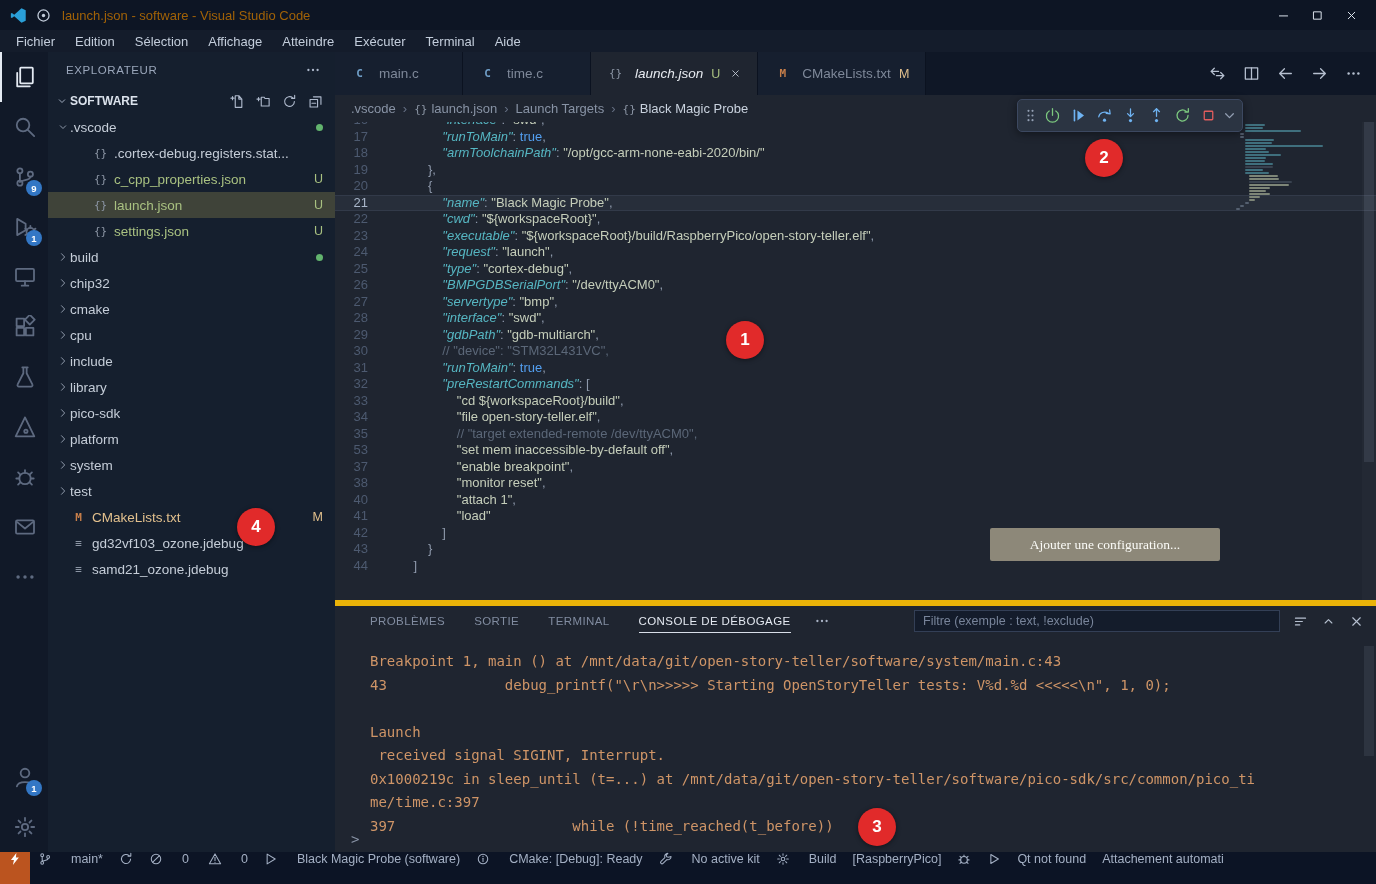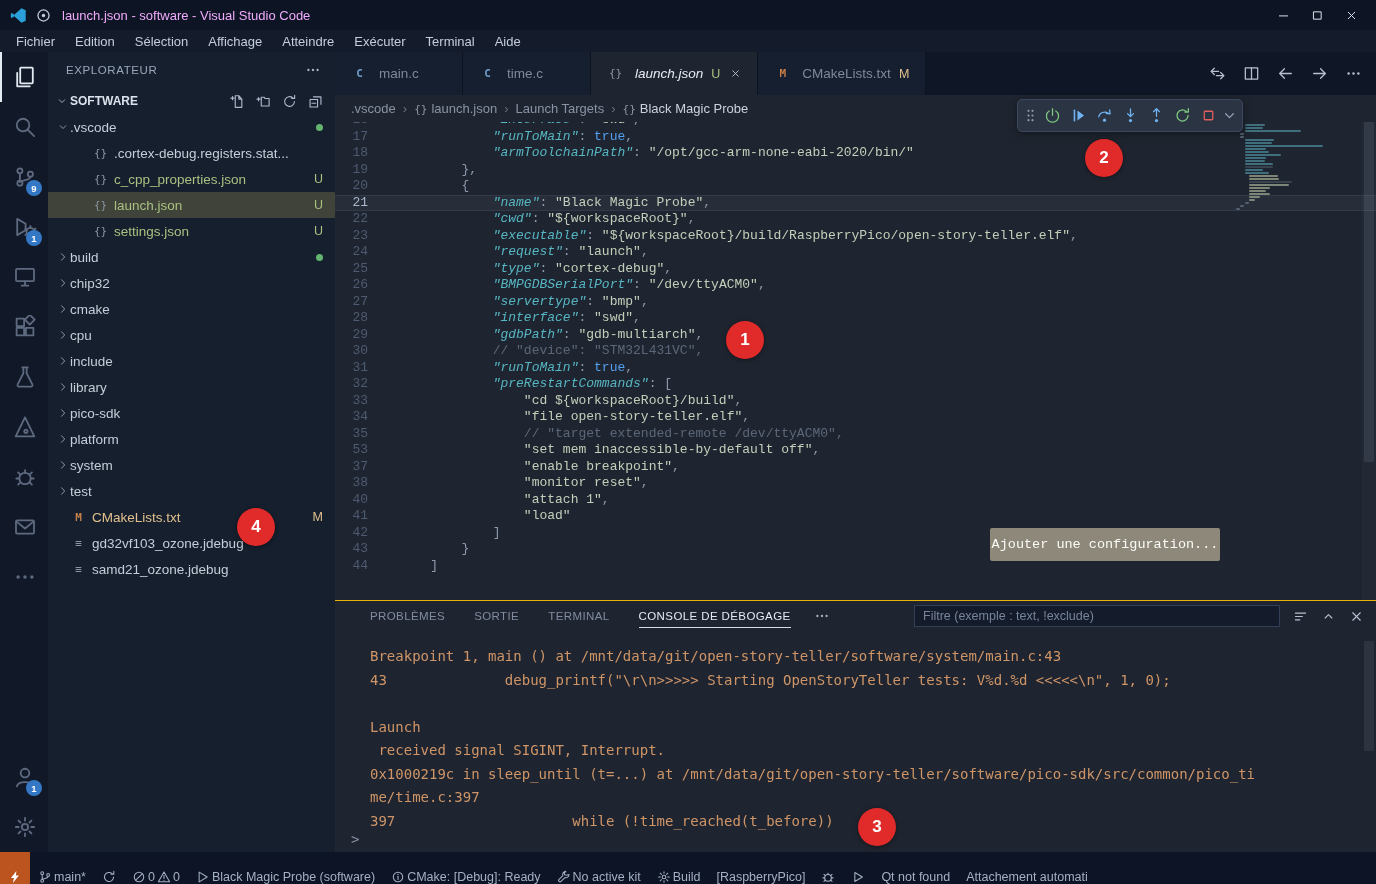--- a/index.html
+++ b/index.html
@@ -1,21 +1,21 @@
 <!DOCTYPE html>
 <html><head>
 <meta charset="utf-8">
 <style>
   *{margin:0;padding:0;box-sizing:border-box}
   html,body{width:1376px;height:884px;overflow:hidden}
   body{position:relative;background:#1f2530;font-family:"Liberation Sans",sans-serif;color:#c6cfdb;font-size:13px}
   .ic{display:inline-flex;align-items:center;justify-content:center}
   .ic svg{width:16px;height:16px;display:block}
   
-  .titlebar{position:absolute;top:0;left:0;right:0;height:30px;background:#0d1524;display:flex;align-items:center;padding:0 10px;color:#f0abfc}
+  .titlebar{position:absolute;top:0;left:0;right:0;height:30px;background:#0d1524;display:flex;align-items:center;padding:0 10px;color:#a16207}
   .titlebar .ic svg{width:17px;height:17px}
   .titlebar .app-title{margin-left:10px;font-size:13px}
   .win-controls{margin-left:auto;display:flex;gap:4px}
   .win-btn{width:30px;height:26px;display:flex;align-items:center;justify-content:center;color:#dfe6f0}
   .win-btn svg{width:13px;height:13px}
   
   .menubar{position:absolute;top:30px;left:0;right:0;height:22px;background:#141c2b;display:flex;align-items:center;padding-left:6px;color:#c3cddb}
   .menu-item{padding:2px 10px;border-radius:3px}
   
   .bodyrow{position:absolute;top:52px;left:0;right:0;bottom:32px;display:flex}
@@ -64,21 +64,21 @@
   .tab-close{margin-left:4px;color:#cdd5e1}
   .tab-close svg{width:11px;height:11px}
   .tab-actions{position:absolute;right:14px;top:0;height:43px;display:flex;align-items:center;gap:17px;color:#b6c0d0}
   .tab-actions .ic svg{width:17px;height:17px}
   .breadcrumbbar{height:27px;display:flex;align-items:center;padding-left:16px;color:#8893a5;font-size:13px;gap:7px;flex:none}
   .bc-sep{color:#667084}
   .bc-json{font-family:"DejaVu Sans Mono",monospace;font-size:11px;color:#8b95a4;margin-right:4px}
   .bc-item.last{color:#c9d2de}
   
   .editor{height:478px;position:relative;overflow:hidden;flex:none}
-  .code-lines{margin-top:-10px;font-family:Liberation Mono, monospace;font-size:13px;line-height:16.5px}
+  .code-lines{margin-top:-10px;font-family:Liberation Sans, sans-serif;font-size:13px;line-height:16.5px}
   .code-line{display:flex;height:16.5px;white-space:pre}
   .code-line .ln{width:46px;padding-right:13px;text-align:right;color:#4d5a70;flex:none}
   .code-line .code-text{padding-left:18px;white-space:pre}
   .code-line.current{background:#272e3a;box-shadow:inset 0 1px 0 #323a49,inset 0 -1px 0 #323a49}
   .code-line.current .ln{color:#a9b6c9}
   .tk-key{color:#56b6c2;font-style:italic}
   .tk-str{color:#c5ceba}
   .tk-kw{color:#539ff0}
   .tk-pun{color:#8e99ab}
   .tk-com{color:#5b6778}
@@ -88,36 +88,36 @@
   .vthumb{position:absolute;top:0;left:2px;width:10px;height:340px;background:rgba(125,138,160,0.18)}
   
   .debug-toolbar{position:absolute;top:47px;right:133px;height:33px;background:#2b3442;border:1px solid #3c4860;border-radius:5px;display:flex;align-items:center;padding:0 4px;z-index:50;box-shadow:0 2px 8px rgba(0,0,0,.45)}
   .dt-btn{width:26px;height:28px;display:flex;align-items:center;justify-content:center}
   .dt-btn svg{width:17px;height:17px}
   .dt-btn.c-green{color:#7cc97f}.dt-btn.c-blue{color:#6fb3f2}.dt-btn.c-red{color:#e25d5d}.dt-btn.c-gray{color:#939fb3}
   .dt-btn.narrow{width:17px}
   
   .config-btn{position:absolute;left:655px;top:476px;width:230px;height:33px;background:#8d8879;color:#fbfbf7;font-size:13.5px;display:flex;align-items:center;justify-content:center;border-radius:2px;z-index:10}
   
-  .panel{height:252px;flex:none;position:relative;border-top:1px solid #eab308}
+  .panel{height:252px;flex:none;position:relative;border-top:6px solid #eab308}
   .panel-header{height:30px;display:flex;align-items:center;padding-left:35px;position:relative}
   .panel-tab{margin-right:29px;font-size:11.5px;letter-spacing:.4px;color:#818ca0;padding:6px 0 5px;border-bottom:1px solid transparent}
   .panel-tab.active{color:#e4e9f1;border-bottom-color:#d8dee8}
   .panel-more{color:#aab4c6;margin-left:-6px}
   .panel-filter{position:absolute;right:96px;top:4px;width:366px;height:22px;background:#141c2b;border:1px solid #333f56;color:#c6cfdb;font-size:12.5px;padding:0 8px;outline:none}
   .panel-filter::placeholder{color:#78849a}
   .panel-actions{position:absolute;right:12px;top:0;height:30px;display:flex;align-items:center;gap:13px;color:#b6c0d0}
   .panel-actions .ic svg{width:15px;height:15px}
   .console{position:absolute;top:30px;left:0;right:14px;bottom:0;padding:14px 0 0 35px;font-family:"DejaVu Sans Mono",monospace;font-size:14px;line-height:23.5px;color:#cf9567}
   .console-line{white-space:pre-wrap;word-break:break-all;max-width:890px}
   .console-prompt{position:absolute;left:16px;bottom:5px;color:#8893a5;font-family:"DejaVu Sans Mono",monospace;font-size:14px}
   .panel-scrollthumb{position:absolute;right:2px;top:40px;width:10px;height:110px;background:rgba(125,138,160,0.15)}
   
   .statusbar{position:absolute;left:0;right:0;bottom:0;height:32px;background:#0c1425;display:flex;align-items:stretch;color:#a4b0c4;font-size:12.5px;overflow:hidden}
-  .sb-item{display:flex;align-items:flex-end;gap:2px;padding:0 8px;white-space:nowrap}
+  .sb-item{display:flex;align-items:flex-start;gap:19px;padding:0 8px;white-space:nowrap}
   .sb-item .ic svg{width:14px;height:14px}
   .sb-item.accent{background:#bb541f;color:#fff;padding:0 8px}
   
   .annotation{position:absolute;width:38px;height:38px;border-radius:50%;background:#e12a2a;color:#fff;font-weight:bold;font-size:17px;display:flex;align-items:center;justify-content:center;z-index:999;box-shadow:0 1px 5px rgba(0,0,0,.45);font-family:"Liberation Sans",sans-serif}
 </style>
 </head>
 <body>
 
 <div class="titlebar">
   <span class="ic" id="logo-icon">
@@ -667,21 +667,21 @@
           </span>
         </div>
         <div class="dt-btn c-gray narrow">
           <span class="ic">
             <svg viewBox="0 0 16 16" fill="none" stroke="currentColor" stroke-width="1.2" stroke-linecap="round" stroke-linejoin="round">
               <path d="M4.4 6.4L8 10l3.6-3.6"></path>
             </svg>
           </span>
         </div>
       </div>
-    <button class="config-btn" style="border:none;cursor:pointer;font-family:Liberation Mono, monospace">Ajouter une configuration...</button>
+    <button class="config-btn" style="border:none;cursor:pointer;font-family:Liberation Serif, serif">Ajouter une configuration...</button>
     <div class="panel">
       <div class="panel-header">
         <span id="panel-tabs" style="display:flex">
             <span class="panel-tab">PROBLÈMES</span>
             <span class="panel-tab">SORTIE</span>
             <span class="panel-tab">TERMINAL</span>
             <span class="panel-tab active">CONSOLE DE DÉBOGAGE</span>
           </span>
         <span class="panel-more ic" id="panel-more">
             <svg viewBox="0 0 16 16" fill="none" stroke="currentColor" stroke-width="1.2" stroke-linecap="round" stroke-linejoin="round">

